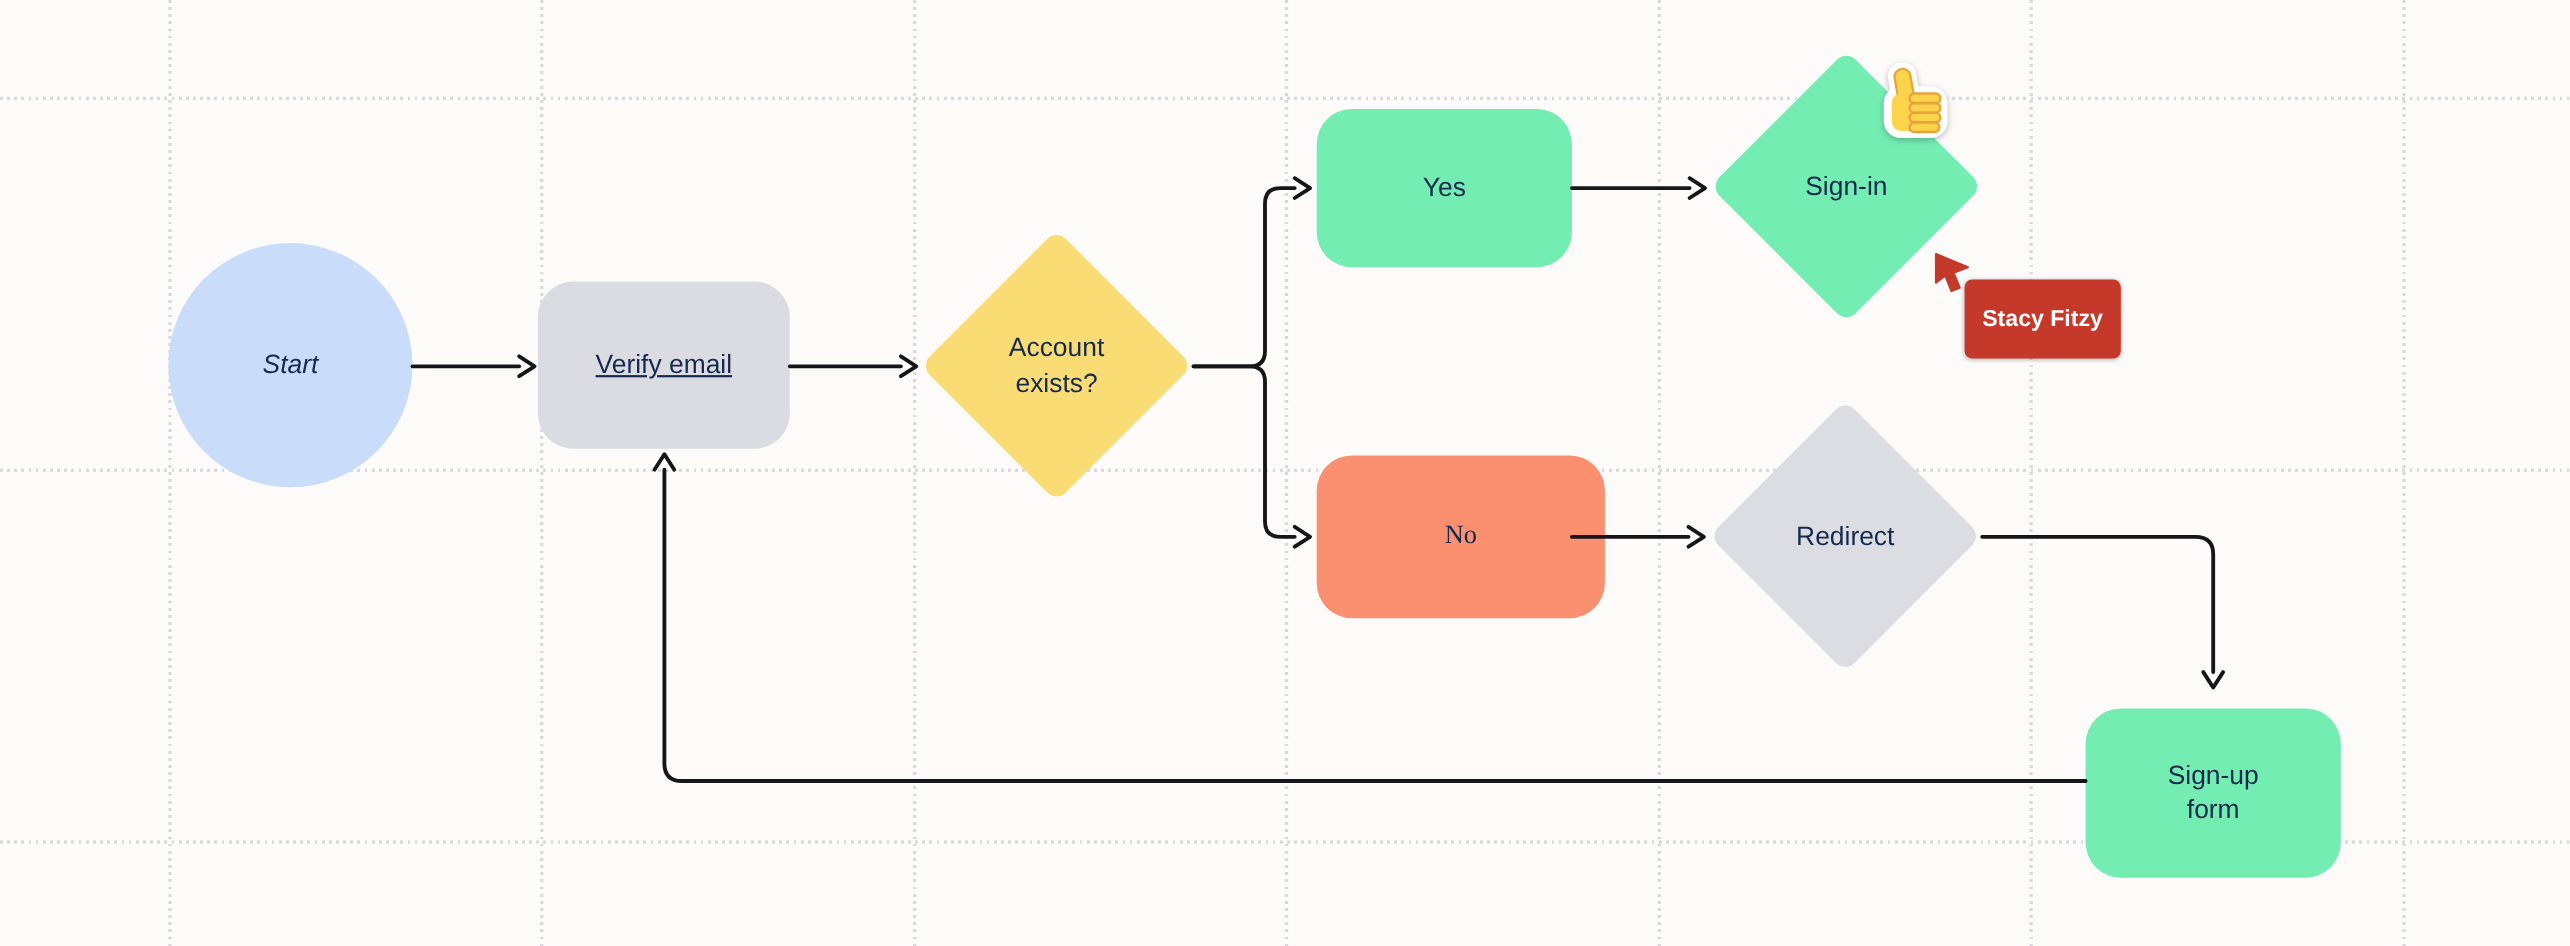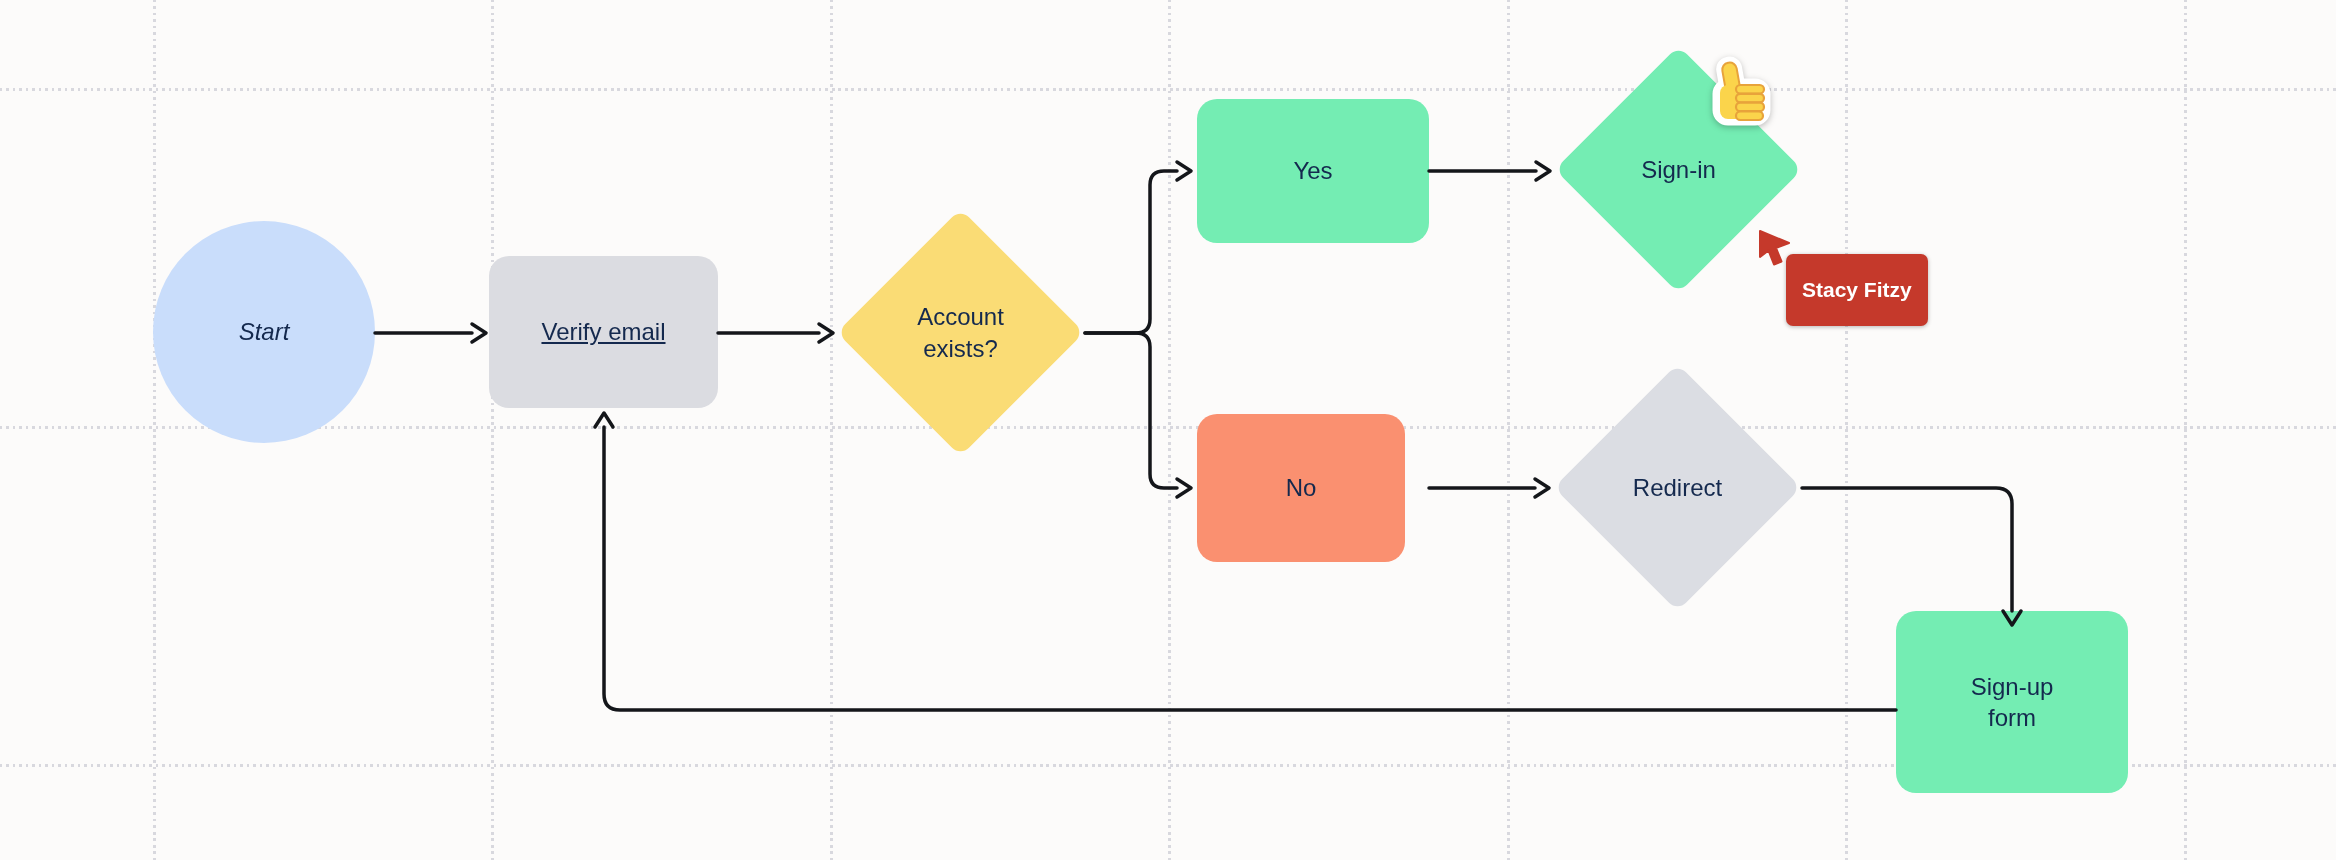--- a/index.html
+++ b/index.html
@@ -11,21 +11,21 @@
   
   .grid-line{position:absolute;pointer-events:none;z-index:0;}
   .grid-h{left:0;right:0;height:3px;
     background-image:repeating-linear-gradient(90deg,#D8D8DE 0 2.5px,transparent 2.5px 6.5px);}
   .grid-v{top:0;bottom:0;width:3px;
     background-image:repeating-linear-gradient(180deg,#D8D8DE 0 2.5px,transparent 2.5px 6.5px);}
   
   .node{position:absolute;display:flex;align-items:center;justify-content:center;
     color:#14294E;font-size:24px;font-weight:500;line-height:1.3;text-align:center;z-index:1;}
   .ellipse{border-radius:50%;}
-  .rrect{border-radius:20px;}
+  .rrect{border-radius:32px;}
   .diamond{transform:rotate(45deg);border-radius:12px;}
   .diamond .inner{transform:rotate(-45deg);width:100%;height:100%;
     display:flex;align-items:center;justify-content:center;}
   .lbl-narrow{display:inline-block;max-width:132px;}
   .lbl-wrap{display:inline-block;max-width:112px;}
   
   svg.overlay{position:absolute;left:0;top:0;z-index:2;pointer-events:none;}
   svg.overlay .edge{pointer-events:stroke;}
   
   .name-tag{position:absolute;left:1786px;top:254px;z-index:3;
@@ -66,31 +66,31 @@
 <div class="node rrect" style="left: 1197px; top: 99px; width: 232px; height: 144px; background: rgb(116, 237, 179);">
   <span>Yes</span>
 </div>
 
 <div class="node diamond" style="left: 1591px; top: 82px; width: 175px; height: 175px; background: rgb(116, 237, 179);">
   <div class="inner">
     <span>Sign-in</span>
   </div>
 </div>
 
-<div class="node rrect" style="left: 1197px; top: 414px; width: 208px; height: 148px; background: rgb(250, 144, 112);">
+<div class="node rrect" style="left: 1197px; top: 414px; width: 262px; height: 148px; background: rgb(250, 144, 112); font-family: Liberation Serif, serif;">
   <span>No</span>
 </div>
 
 <div class="node diamond" style="left: 1590px; top: 400px; width: 175px; height: 175px; background: rgb(219, 221, 227);">
   <div class="inner">
     <span>Redirect</span>
   </div>
 </div>
 
-<div class="node rrect" style="left: 1896px; top: 611px; width: 232px; height: 182px; background: rgb(116, 237, 179);">
+<div class="node rrect" style="left: 1896px; top: 644px; width: 232px; height: 154px; background: rgb(116, 237, 179);">
   <span class="lbl-wrap">Sign-up form</span>
 </div>
 
 <svg class="overlay" width="2336" height="860" viewBox="0 0 2336 860">
   <g stroke="#14161A" stroke-width="3.5" fill="none" stroke-linecap="round" stroke-linejoin="round">
 
     <g class="edge">
       <path d="M375,333 H472"></path>
         <polyline points="472,324 486,333 472,342"></polyline>
     </g>

